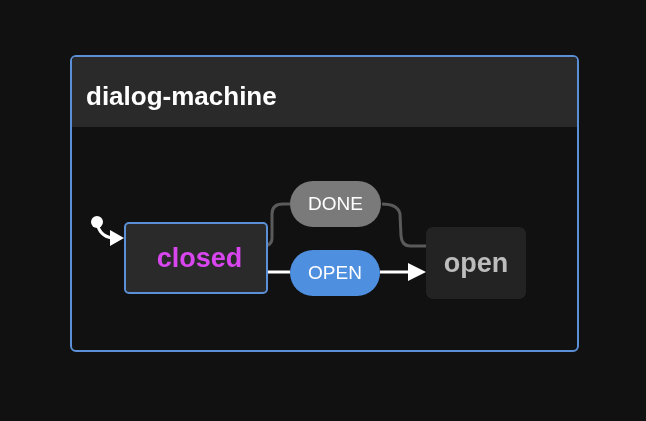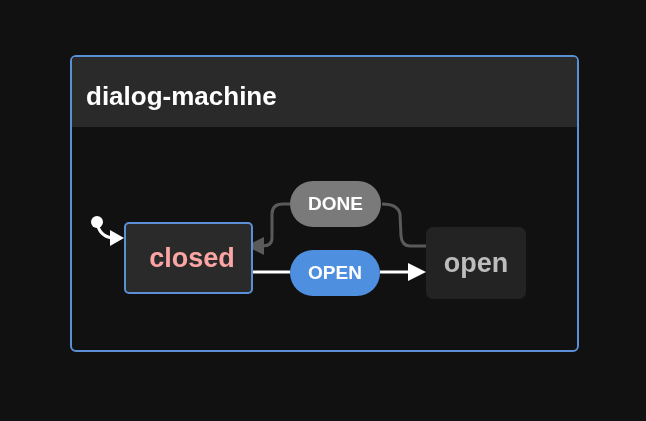--- a/index.html
+++ b/index.html
@@ -1,23 +1,23 @@
 <!DOCTYPE html>
 <html><head>
 <meta charset="utf-8">
 <style>
   html, body { margin:0; padding:0; }
   body { width:646px; height:421px; background:#111111; position:relative; overflow:hidden; font-family:"Liberation Sans", sans-serif; }
   .machine { position:absolute; left:70px; top:55px; width:505px; height:293px; border:2px solid #5b8fd6; border-radius:6px; box-sizing:content-box; background:#111111; }
   .machine-header { position:absolute; left:0; top:0; right:0; height:70px; background:#2a2a2a; border-radius:4px 4px 0 0; }
   .machine-title { position:absolute; left:14px; top:24px; font-size:26px; font-weight:bold; color:#ffffff; letter-spacing:0px; }
   .state { position:absolute; border-radius:5px; box-sizing:border-box; display:flex; align-items:center; justify-content:center; font-weight:bold; font-size:27px; }
-  .state-closed { left:124px; top:222px; width:129px; height:72px; background:#2a2a2a; border:2px solid #5b8fd6; color:#fca5a5;padding-left:7px; }
+  .state-closed { left:124px; top:222px; width:144px; height:72px; background:#2a2a2a; border:2px solid #5b8fd6; color:#d946ef;padding-left:7px; }
   .state-open { left:426px; top:227px; width:100px; height:72px; background:#232323; color:#bdbdbd; border-radius:7px; }
-  .pill { position:absolute; border-radius:23px; display:flex; align-items:center; justify-content:center; font-weight:bold; font-size:19px; color:#ffffff;text-align:right; }
+  .pill { position:absolute; border-radius:23px; display:flex; align-items:center; justify-content:center; font-weight:normal; font-size:19px; color:#ffffff;text-align:right; }
   .pill-done { left:290px; top:181px; width:91px; height:46px; background:#7a7a7a; }
   .pill-open { left:290px; top:250px; width:90px; height:46px; background:#4f8fe0; }
   svg.edges { position:absolute; left:0; top:0; }
 </style>
 </head>
 <body>
 
 <div class="machine">
   <div class="machine-header">
     <span class="machine-title">dialog-machine</span>

